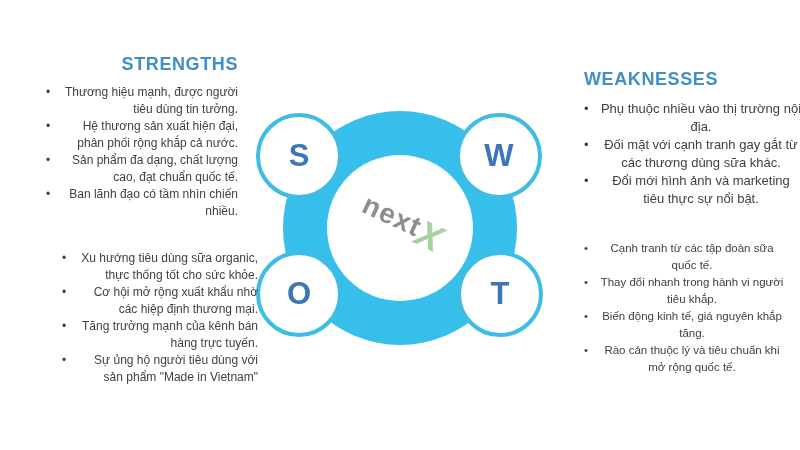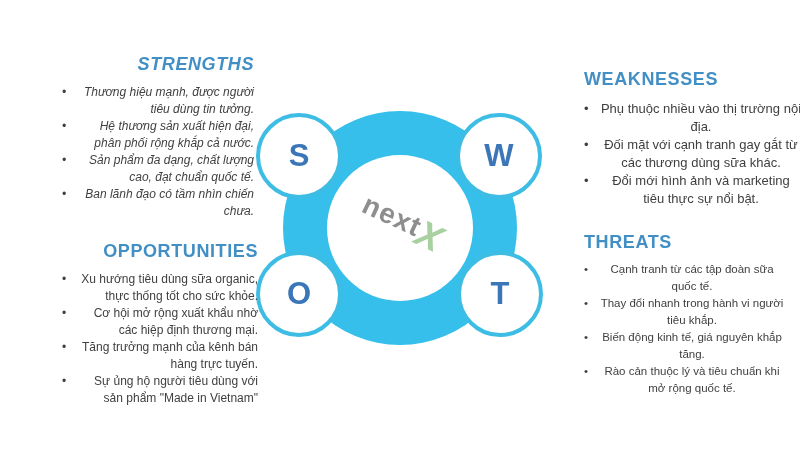--- a/index.html
+++ b/index.html
@@ -86,21 +86,21 @@
     color: #3f3f3f;
   }
   .bullet-dot {
     flex: 0 0 14px;
     text-align: left;
   }
   .bullet-text { flex: 1 1 auto; }
   .sec-left  .bullet-text { text-align: right; }
   .sec-right .bullet-text { text-align: center; }
 
-  #strengths     { left: 62px;  top: 54px;  width: 192px; font-style: italic; }
+  #strengths     { left: 46px;  top: 54px;  width: 192px; }
   #strengths .bullets    { font-size: 12px;   line-height: 17px; }
   #opportunities { left: 62px;  top: 241px; width: 196px; }
   #opportunities .bullets{ font-size: 12px;   line-height: 17px; }
   #weaknesses    { left: 560px; top: 69px;  width: 218px; margin-left: 24px; }
   #weaknesses .bullets   { font-size: 13px;   line-height: 18px; margin-top: 10px; }
   #threats       { left: 584px; top: 232px; width: 200px; }
   #threats .bullets      { font-size: 11.5px; line-height: 17px; margin-top: 8px; }
   #weaknesses .bullet-dot, #threats .bullet-dot { flex-basis: 16px; }
 </style>
 </head>
@@ -138,27 +138,26 @@
         <div class="bullet-item">
           <span class="bullet-dot">•</span>
           <span class="bullet-text">Hệ thương sản xuất hiện đại, phân phối rộng khắp cả nước.</span>
         </div>
         <div class="bullet-item">
           <span class="bullet-dot">•</span>
           <span class="bullet-text">Sản phẩm đa dạng, chất lượng cao, đạt chuẩn quốc tế.</span>
         </div>
         <div class="bullet-item">
           <span class="bullet-dot">•</span>
-          <span class="bullet-text">Ban lãnh đạo có tầm nhìn chiến chưa.</span>
+          <span class="bullet-text">Ban lãnh đạo có tầm nhìn chiến nhiều.</span>
         </div>
       </div>
   </div>
 
   <div id="opportunities" class="section sec-left">
-    <h2>OPPORTUNITIES</h2>
     <div class="bullets">
         <div class="bullet-item">
           <span class="bullet-dot">•</span>
           <span class="bullet-text">Xu hướng tiêu dùng sữa organic, thực thống tốt cho sức khỏe.</span>
         </div>
         <div class="bullet-item">
           <span class="bullet-dot">•</span>
           <span class="bullet-text">Cơ hội mở rộng xuất khẩu nhờ các hiệp định thương mại.</span>
         </div>
         <div class="bullet-item">
@@ -184,21 +183,20 @@
           <span class="bullet-text">Đối mặt với cạnh tranh gay gắt từ các thương dùng sữa khác.</span>
         </div>
         <div class="bullet-item">
           <span class="bullet-dot">•</span>
           <span class="bullet-text">Đổi mới hình ảnh và marketing tiêu thực sự nổi bật.</span>
         </div>
       </div>
   </div>
 
   <div id="threats" class="section sec-right">
-    <h2>THREATS</h2>
     <div class="bullets">
         <div class="bullet-item">
           <span class="bullet-dot">•</span>
           <span class="bullet-text">Cạnh tranh từ các tập đoàn sữa quốc tế.</span>
         </div>
         <div class="bullet-item">
           <span class="bullet-dot">•</span>
           <span class="bullet-text">Thay đổi nhanh trong hành vi người tiêu khắp.</span>
         </div>
         <div class="bullet-item">

